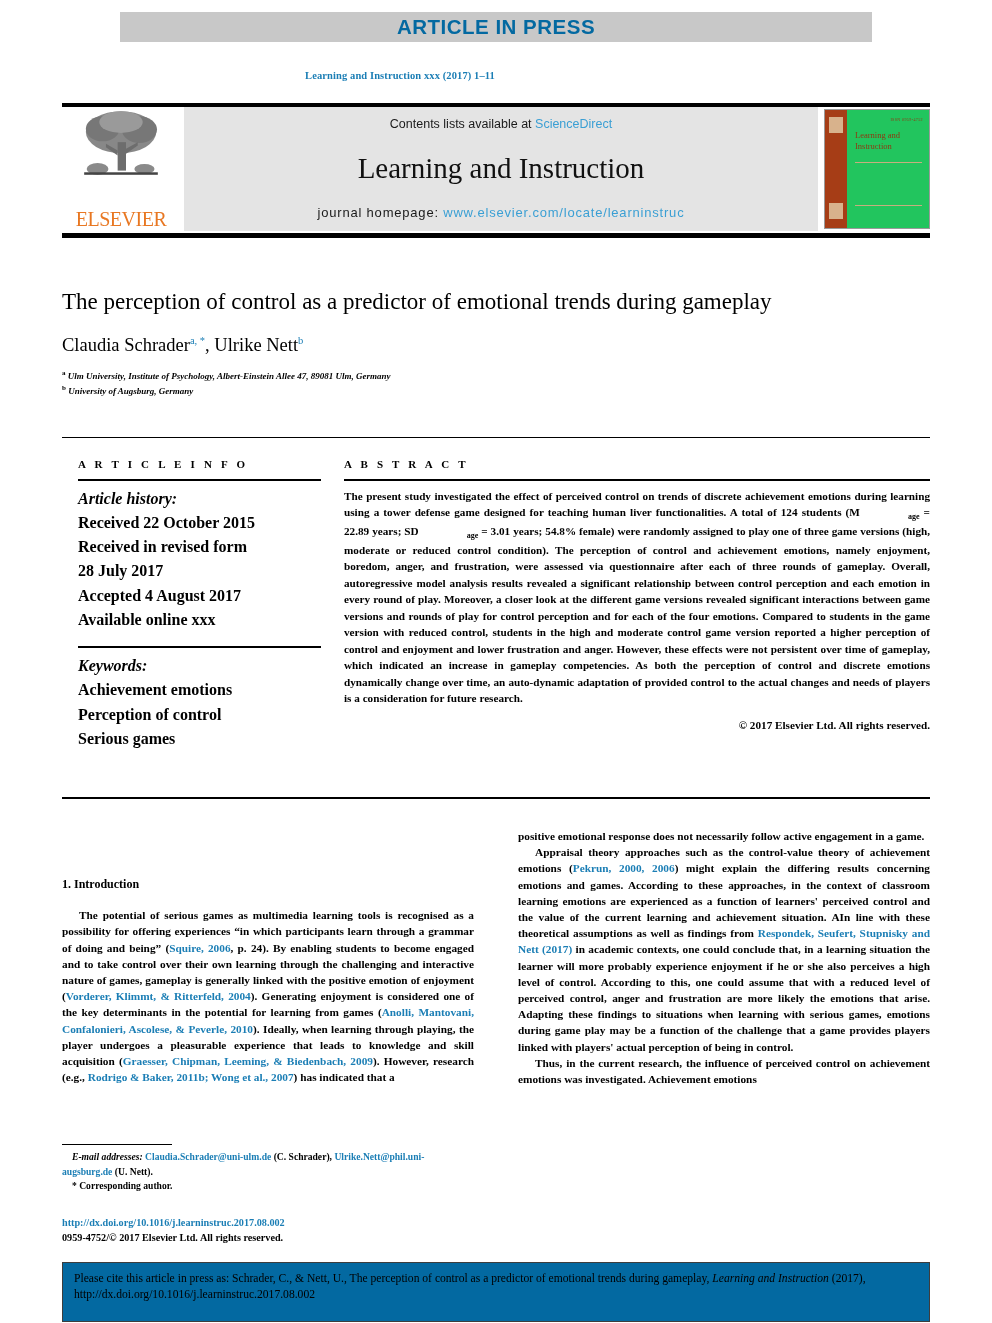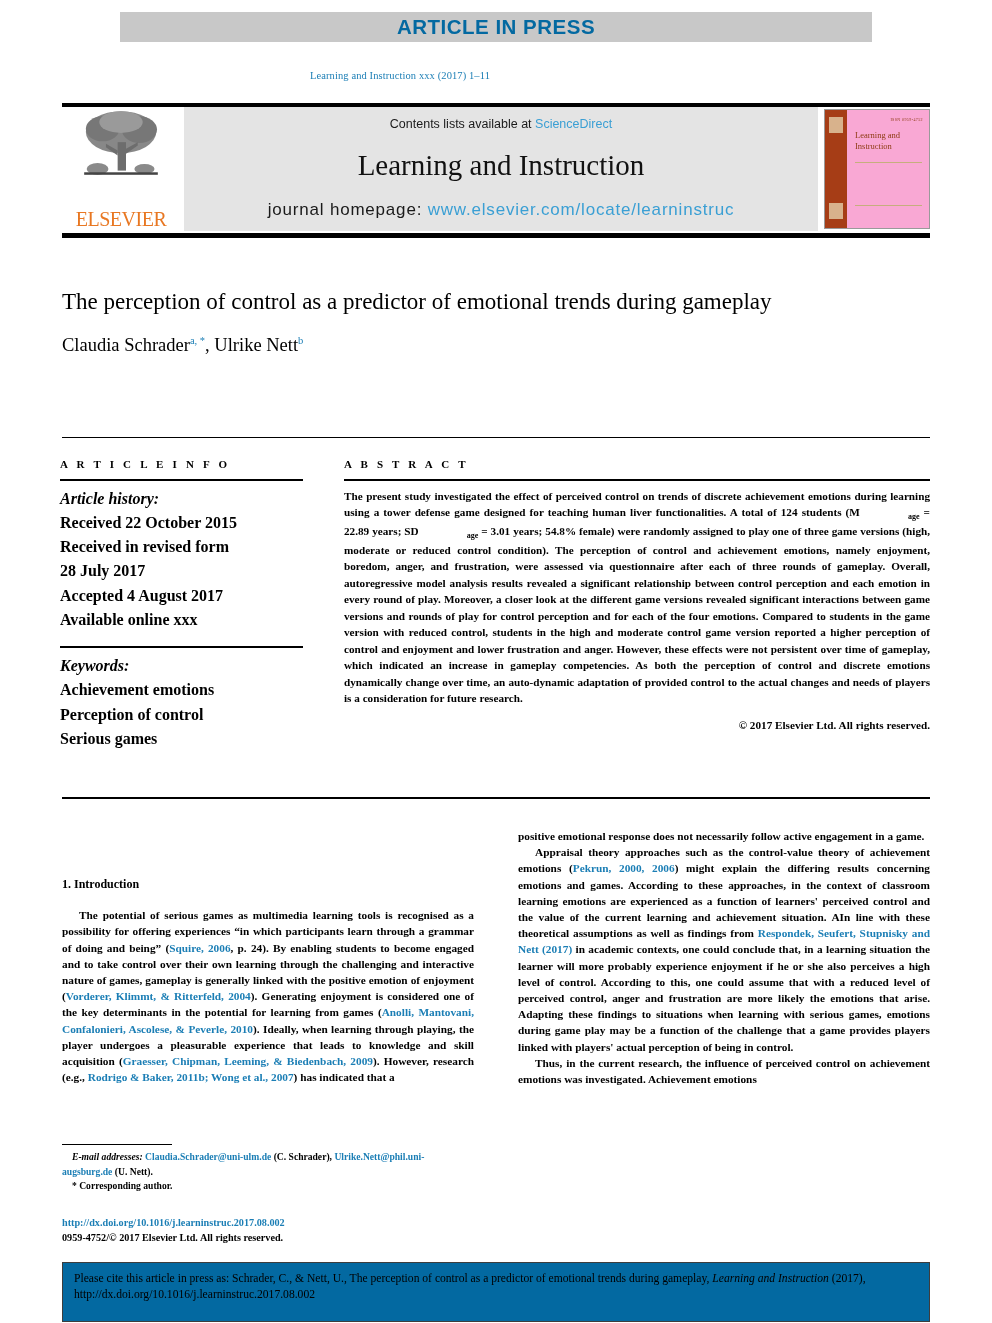--- a/index.html
+++ b/index.html
@@ -37,21 +37,21 @@
   }
 
   
   .running-head {
     position: absolute;
     left: 0;
     top: 70px;
     width: 800px;
     text-align: center;
     font-size: 10.5px;
-    font-weight: normal;
+    font-weight: bold;
     color: #1b7eb5;
     letter-spacing: 0.1px;
   }
 
   
   .masthead {
     position: absolute;
     left: 62px;
     top: 103px;
     width: 868px;
@@ -114,33 +114,33 @@
     color: #3a9fd4;
   }
   .journal-name {
     font-family: "Liberation Serif", serif;
     font-size: 29px;
     color: #111111;
     line-height: 1;
   }
   .homepage-line {
     font-family: "Liberation Sans", sans-serif;
-    font-size: 17px;
+    font-size: 13px;
     letter-spacing: 0.8px;
     color: #1a1a1a;
     text-align: center;
   }
   .homepage-line .hp-link {
     color: #3a9fd4;
   }
   .cover-thumb {
     width: 104px;
     flex: 0 0 104px;
     border: 1px solid #9a9a9a;
-    background: #f9a8d4;
+    background: #22c55e;
     position: relative;
     overflow: hidden;
     margin: 2px 0 2px 0;
   }
   .cover-spine {
     position: absolute;
     left: 0; top: 0; bottom: 0;
     width: 22px;
     background: #a63d16;
   }
@@ -222,21 +222,21 @@
   .rule-mid {
     position: absolute;
     left: 62px;
     top: 437px;
     width: 868px;
     height: 1px;
     background: #000;
   }
   .info-col {
     position: absolute;
-    left: 60px;
+    left: 78px;
     top: 458px;
     width: 243px;
   }
   .abstract-col {
     position: absolute;
     left: 344px;
     top: 458px;
     width: 586px;
   }
   .section-caps {
@@ -427,20 +427,24 @@
   <div class="rule-thick-bottom"></div>
 </div>
 
 <div class="title-block">
   <h1 class="paper-title">The perception of control as a predictor of emotional trends during gameplay</h1>
 
   <div class="authors">
     <span>Claudia Schrader</span><span class="sup">a, *</span><span>, </span><span>Ulrike Nett</span><span class="sup">b</span>
   </div>
 
+  <div class="affiliations">
+    <div><span class="aff-marker">a</span> <span>Ulm University, Institute of Psychology, Albert-Einstein Allee 47, 89081 Ulm, Germany</span></div>
+    <div><span class="aff-marker">b</span> <span>University of Augsburg, Germany</span></div>
+  </div>
 </div>
 
 <div class="rule-mid"></div>
 
 <div class="info-col">
   <div class="section-caps">A R T I C L E   I N F O</div>
   <div class="hr-black"></div>
   <div class="info-group">
     <div class="lbl">Article history:</div>
     <div>Received 22 October 2015</div>

